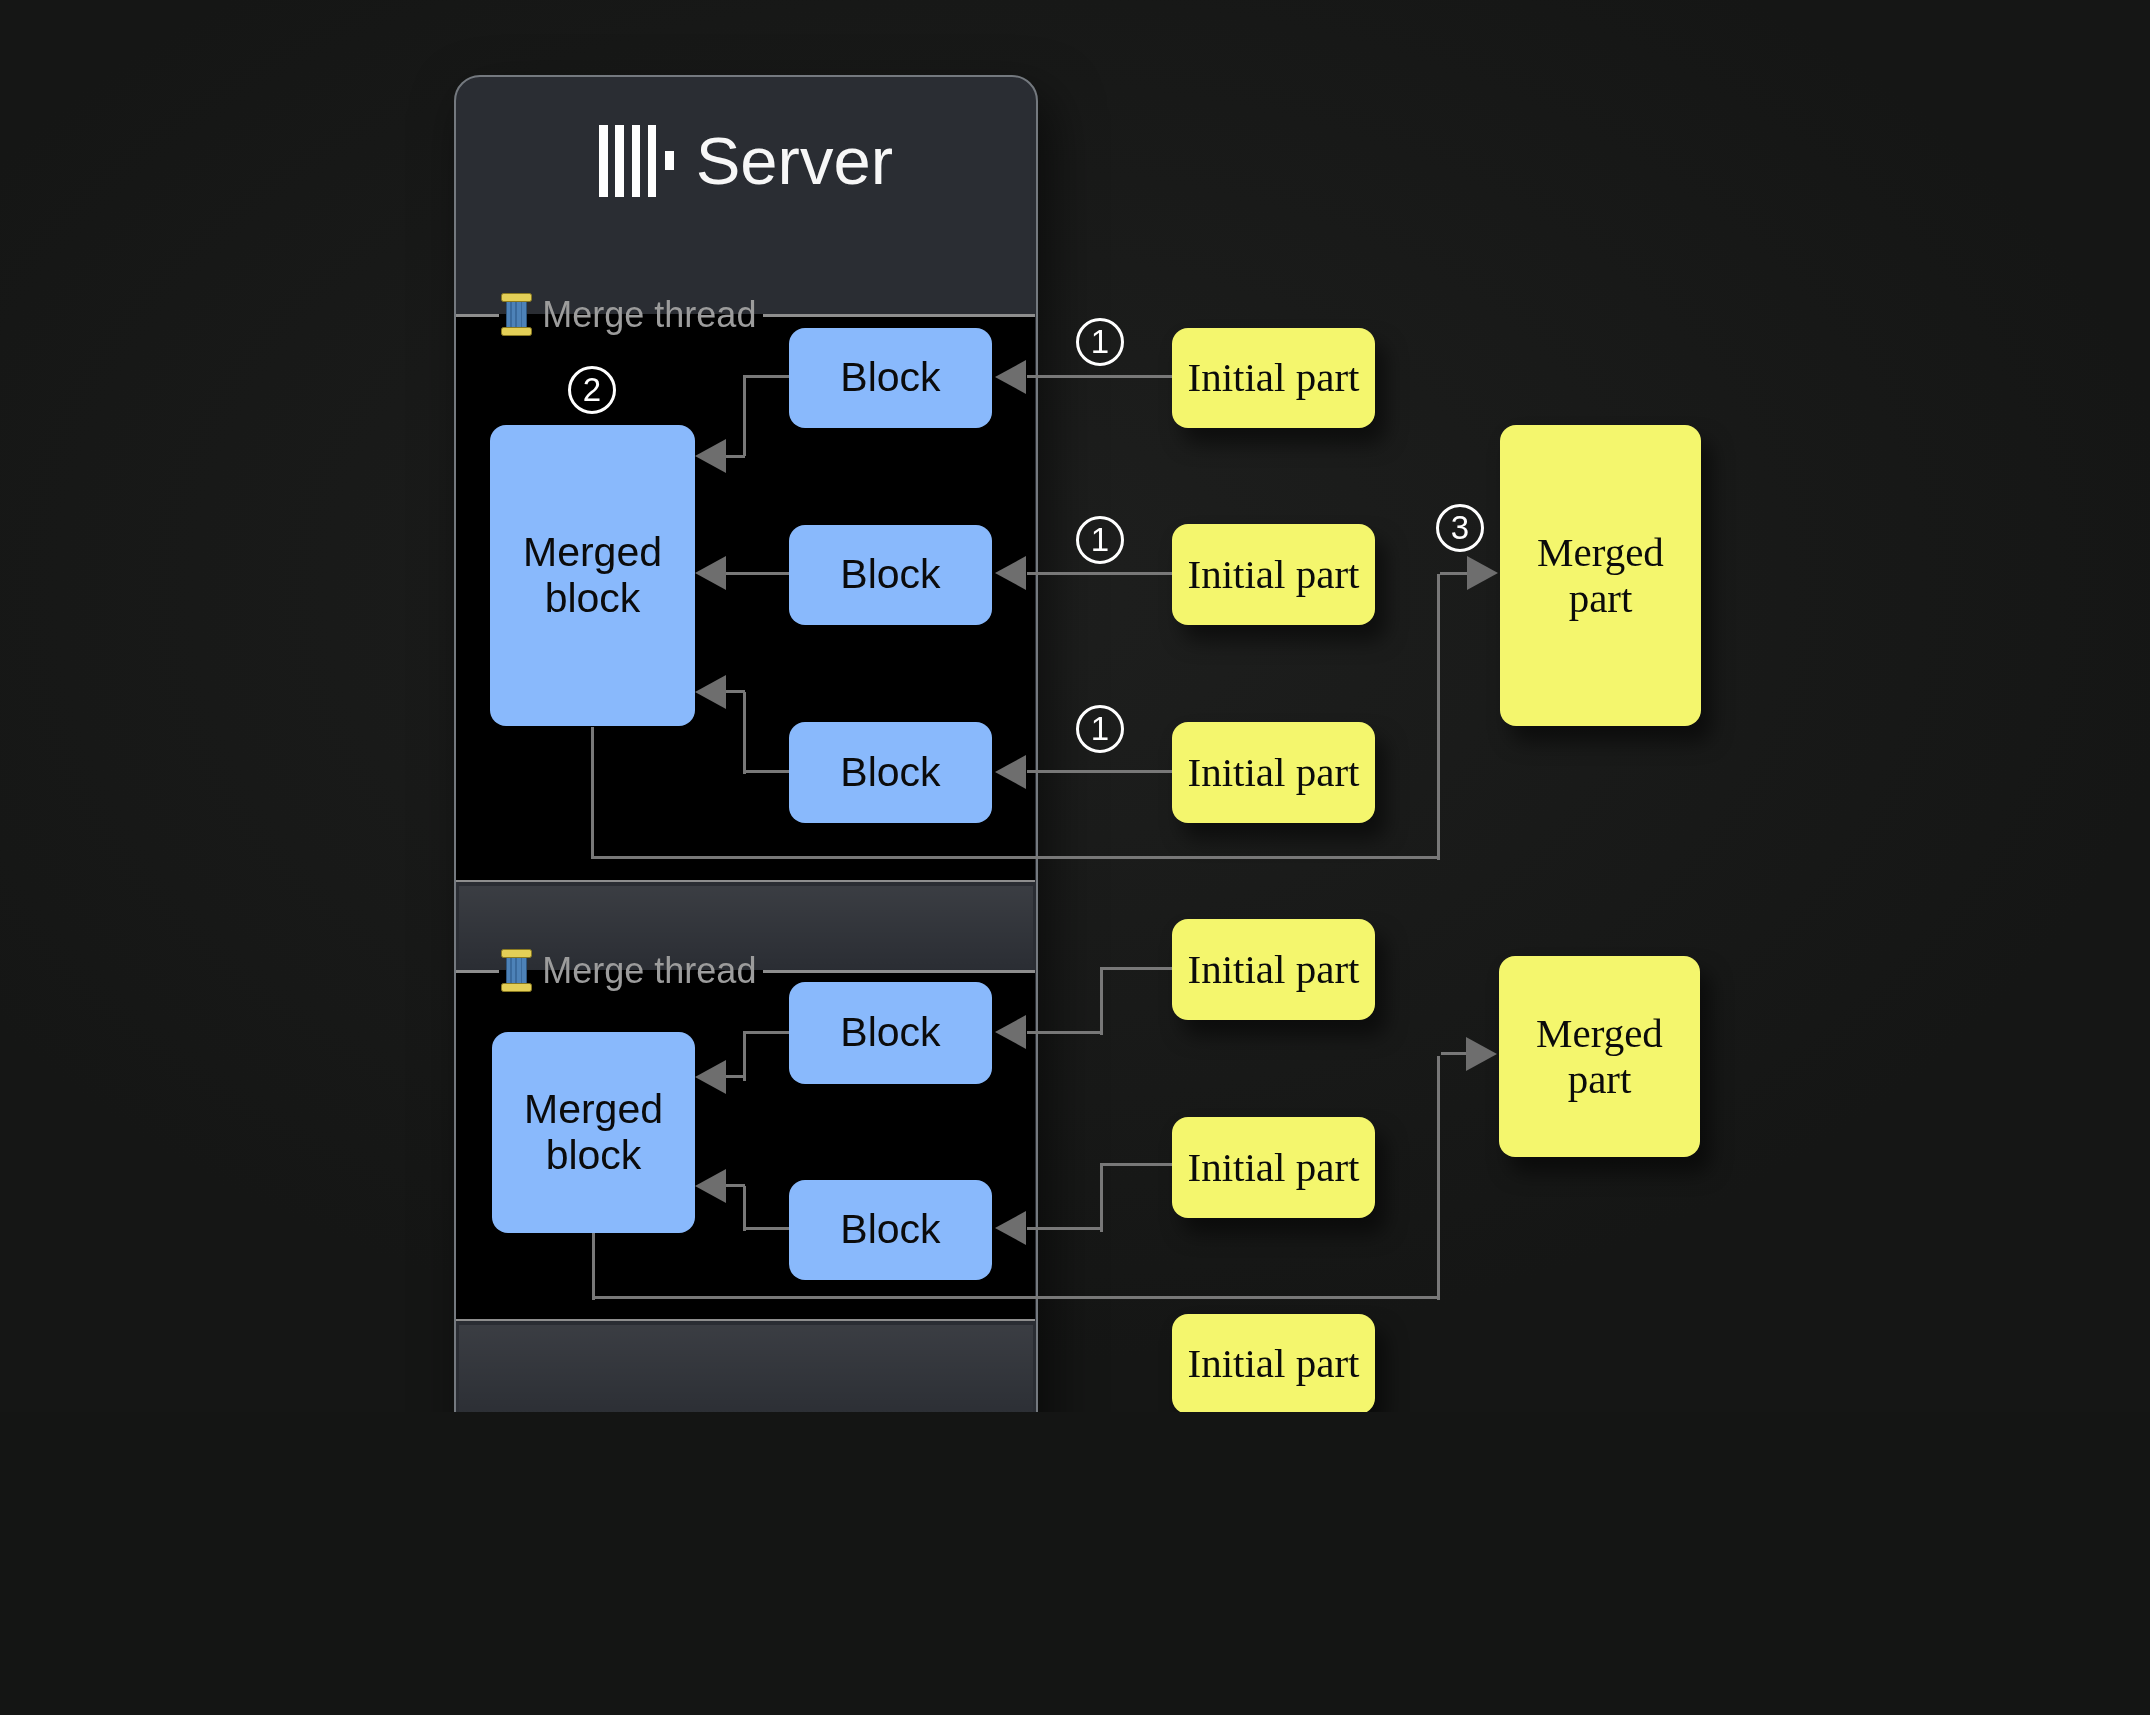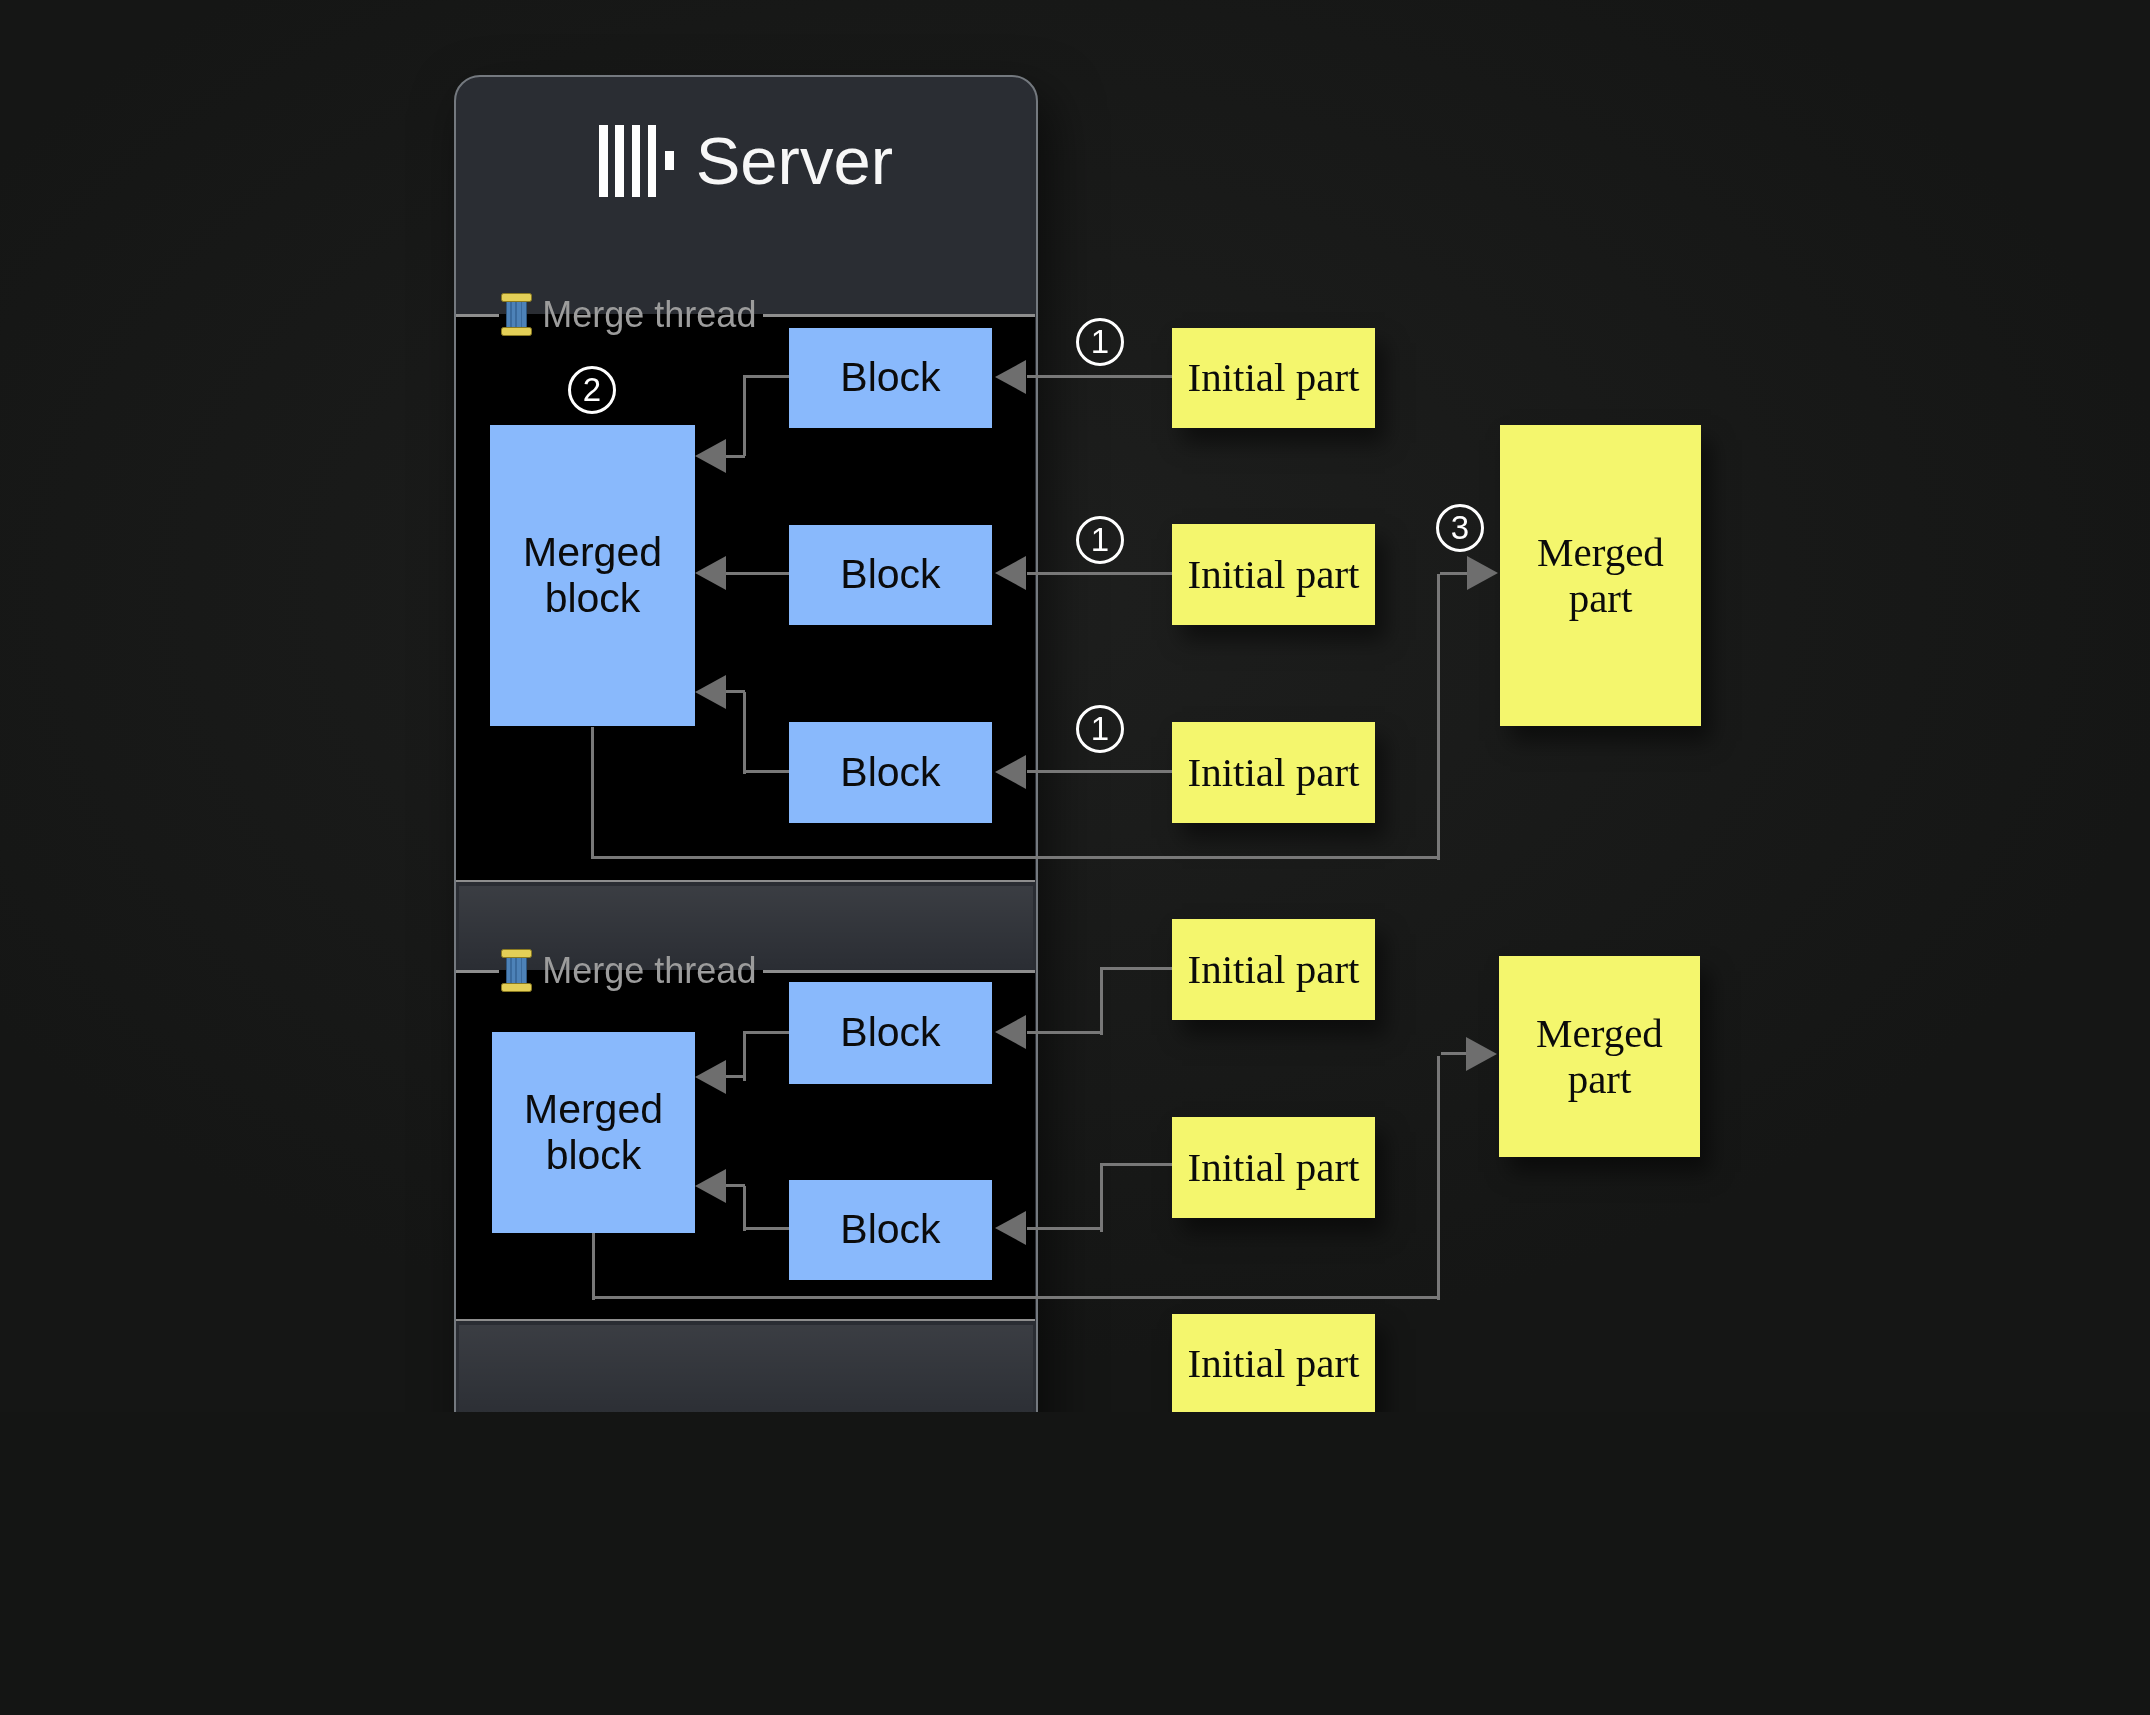--- a/index.html
+++ b/index.html
@@ -23,21 +23,21 @@
   .server-title{font-size:67px;color:#f7f7f7;}
   
   .thread-panel{left:456px;width:579px;background:#000;border-bottom:2.6px solid #8e8e8e;}
   .tp-border{position:absolute;top:0;height:2.6px;background:#8e8e8e;}
   .legend{position:absolute;left:45px;top:-22px;height:45px;display:flex;align-items:center;gap:10.3px;}
   .legend-text{font-size:36px;color:#9c9c9c;white-space:nowrap;}
   .spool{display:inline-flex;flex-direction:column;align-items:center;width:31px;height:43px;}
   .sp-cap{width:31px;height:8.6px;background:#e3cf57;border:0.9px solid #8a7a20;border-radius:2.6px;box-sizing:border-box;}
   .sp-body{width:20.5px;flex:1;background:repeating-linear-gradient(90deg,#4d82b8 0 3.4px,#3a6a9d 3.4px 5.1px);border-left:0.9px solid #2e567f;border-right:0.9px solid #2e567f;box-sizing:border-box;}
   
-  .bx{position:absolute;display:flex;align-items:center;justify-content:center;text-align:center;color:#0b0b0b;font-size:41px;line-height:1.1;box-sizing:border-box;padding:0 12px;}
+  .bx{position:absolute;display:flex;align-items:center;justify-content:center;text-align:center;color:#0b0b0b;font-size:41px;line-height:1.1;box-sizing:border-box;padding:0 12px;border-radius:16px;}
   .blue{background:#89b9fc;}
   .yellow{background:#f4f66d;box-shadow:10.3px 15.4px 20.5px rgba(0,0,0,.5);font-family:Liberation Serif, serif;}
   
   .hl{position:absolute;height:3.4px;background:#787878;}
   .vl{position:absolute;width:3.4px;background:#787878;}
   .ahl{position:absolute;width:0;height:0;border-top:17px solid transparent;border-bottom:17px solid transparent;border-right:31px solid #6e6e6e;}
   .ahr{position:absolute;width:0;height:0;border-top:17px solid transparent;border-bottom:17px solid transparent;border-left:31px solid #6e6e6e;}
   
   .marker{position:absolute;width:48px;height:48px;border:3.4px solid #fff;border-radius:50%;color:#fff;display:flex;align-items:center;justify-content:center;font-size:33px;box-sizing:border-box;background:transparent;}
   

